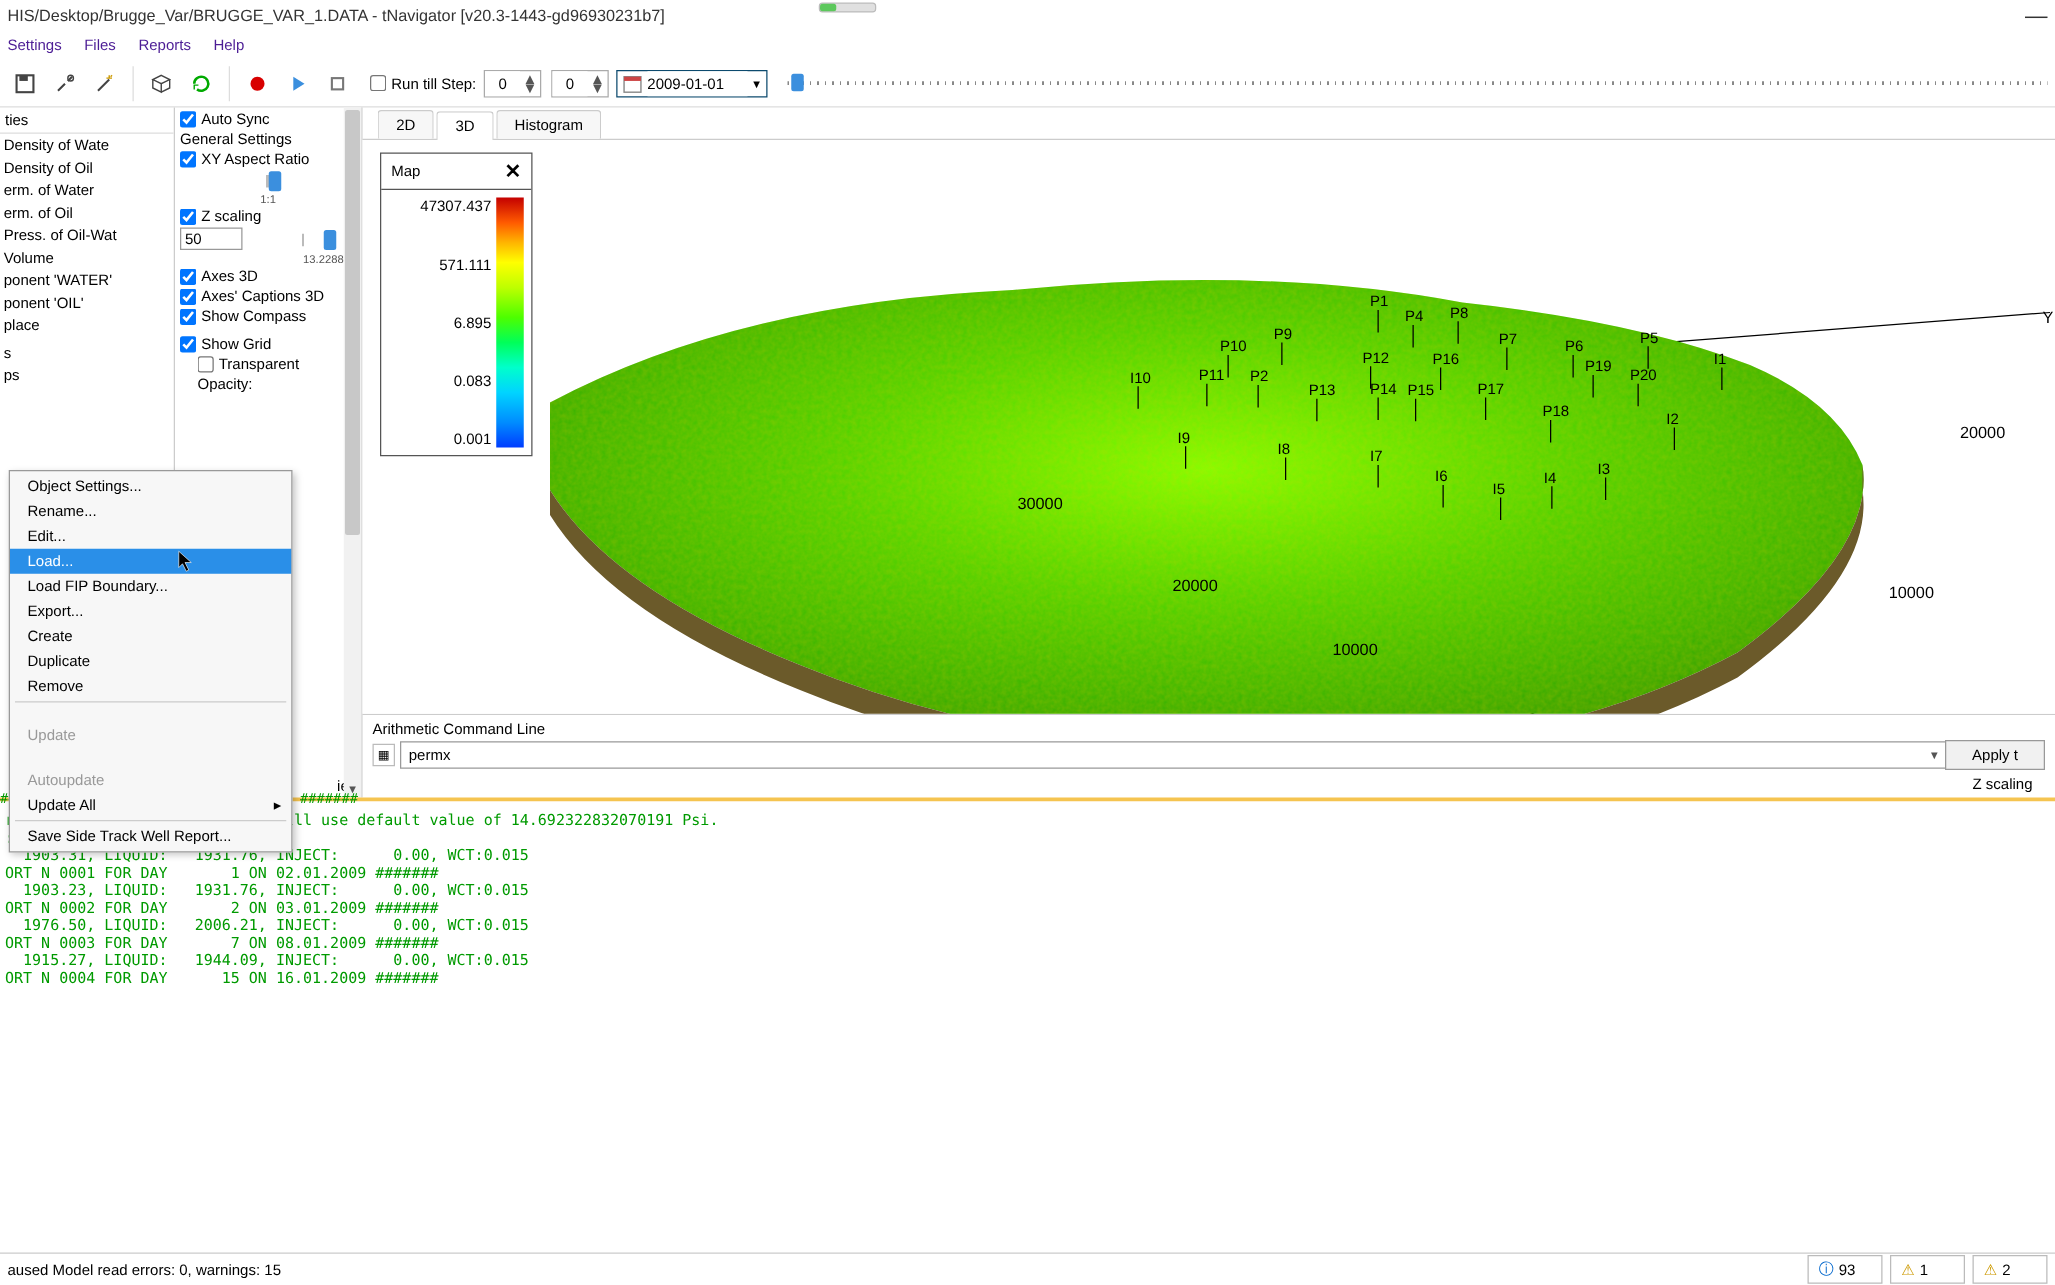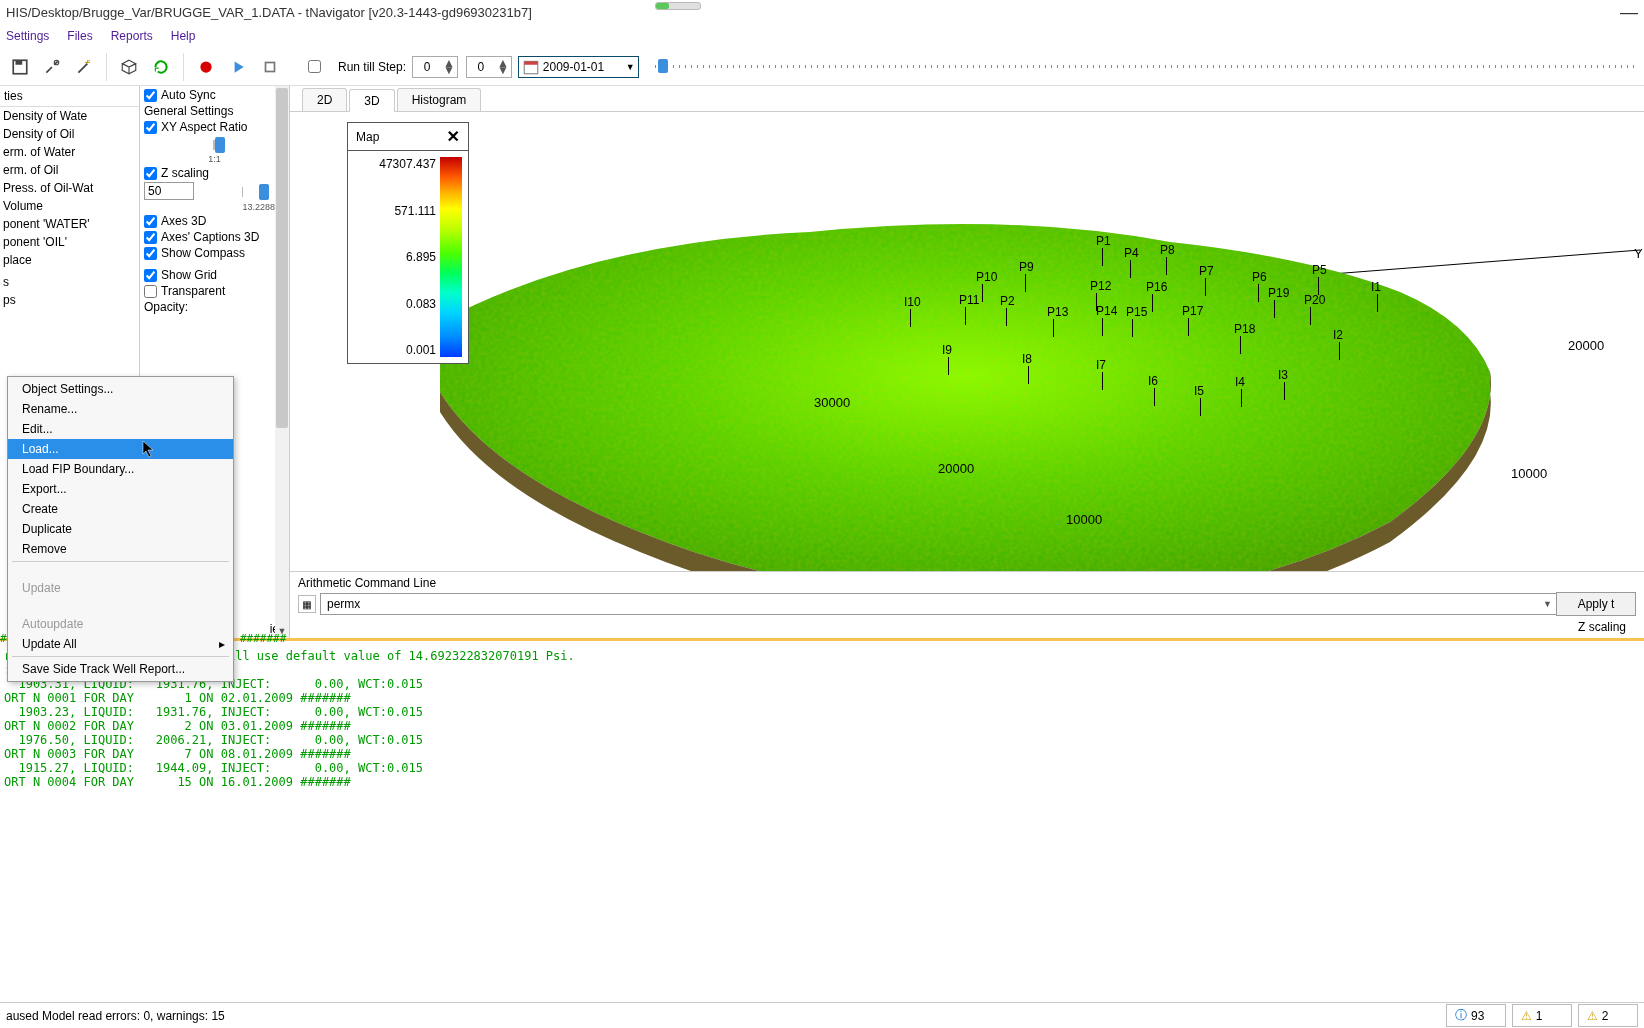--- a/index.html
+++ b/index.html
@@ -10,21 +10,21 @@
 .titlebar .minus { font-size: 18px; font-weight: 300; }
 .progress-small { width: 46px; height: 8px; background: #e0e0e0; border: 1px solid #bbb; border-radius: 3px; position: absolute; left: 655px; top: 2px; }
 .progress-small .fill { width: 30%; height: 100%; background: #5cc85c; border-radius: 2px; }
 
 .menubar { height: 24px; display: flex; align-items: center; gap: 18px; padding: 0 6px; color: #4c1d95; }
 .menubar span { cursor: default; }
 
 .toolbar { height: 38px; display: flex; align-items: center; gap: 4px; padding: 0 6px; border-bottom: 1px solid #ddd; }
 .toolbar .sep { width: 1px; height: 28px; background: #ddd; margin: 0 4px; }
 .tbtn { width: 28px; height: 28px; display: flex; align-items: center; justify-content: center; border: 1px solid transparent; border-radius: 2px; }
-.runchk { display: flex; align-items: center; gap: 17px; margin-left: 20px; }
+.runchk { display: flex; align-items: center; gap: 4px; margin-left: 8px; }
 .spinbox { display: flex; align-items: center; border: 1px solid #aaa; height: 22px; margin: 0 2px; }
 .spinbox input { width: 28px; border: none; text-align: center; height: 20px; }
 .spinbox .arr { display: flex; flex-direction: column; font-size: 7px; color: #555; padding: 0 2px; line-height: 7px; }
 .datebox { display: flex; align-items: center; border: 1px solid #0c4a6e; height: 22px; padding: 0 3px; gap: 3px; }
 .datebox input { width: 80px; border: none; height: 20px; }
 .timeline { flex: 1; height: 12px; margin-left: 12px; position: relative; }
 .timeline .track { position: absolute; top: 4px; left: 0; right: 0; height: 3px; background: repeating-linear-gradient(to right, #888 0 1px, transparent 1px 6px); }
 .timeline .handle { position: absolute; top: -2px; left: 3px; width: 10px; height: 14px; background: #3b8fde; border-radius: 2px; }
 
 .main { display: flex; height: 552px; }
@@ -34,41 +34,41 @@
 .proplist-hdr { padding: 3px 4px; border-bottom: 1px solid #ddd; font-weight: 400; }
 .proplist .itm { padding: 2px 3px; white-space: nowrap; overflow: hidden; }
 .settings { flex: 1; padding: 2px 4px; display: flex; flex-direction: column; gap: 2px; }
 .settings .sub { font-weight: 400; }
 .chk { display: flex; align-items: center; gap: 4px; }
 .chk input { width: 13px; height: 13px; }
 .slider { height: 10px; background: linear-gradient(to right, transparent 49%, #bbb 49% 51%, transparent 51%); position: relative; margin: 4px 4px 2px; }
 .slider .thumb { position: absolute; top: -3px; width: 10px; height: 16px; background: #3b8fde; border-radius: 2px; }
 .slider-label { font-size: 9px; text-align: center; color: #555; }
 .zinput { width: 50px; border: 1px solid #999; padding: 1px 3px; }
-.indent { margin-left: 0; }
+.indent { margin-left: 14px; }
 .scrollbar-v { position: absolute; right: 0; top: 0; bottom: 0; width: 14px; background: #f1f1f1; }
 .scrollbar-v .thumb { position: absolute; left: 1px; right: 1px; top: 2px; height: 340px; background: #c8c8c8; border-radius: 2px; }
 .scrollbar-v .arr { position: absolute; left: 0; right: 0; height: 14px; display: flex; align-items: center; justify-content: center; font-size: 9px; color: #555; }
 
 .context-menu { position: absolute; left: 7px; top: 376px; width: 227px; background: #f7f7f7; border: 1px solid #999; box-shadow: 2px 2px 6px rgba(0,0,0,0.25); z-index: 50; padding: 2px 0; }
 .context-menu .mitem { padding: 3px 14px; position: relative; }
 .context-menu .mitem.highlighted { background: #2a8fe8; color: #fff; }
 .context-menu .mitem.disabled { color: #999; margin-top: 16px; }
 .context-menu .msep { height: 1px; background: #ccc; margin: 2px 4px; }
 .context-menu .arrow::after { content: "▸"; position: absolute; right: 8px; }
 .cursor-highlight { position: absolute; left: 120px; top: 423px; width: 44px; height: 44px; border-radius: 50%; background: radial-gradient(circle, #ffee33 0%, #ffe600 50%, rgba(255,230,0,0) 70%); z-index: 49; pointer-events: none; }
 .cursor-arrow { position: absolute; left: 142px; top: 440px; z-index: 55; pointer-events: none; }
 
 .viewcol { flex: 1; display: flex; flex-direction: column; }
 .viewtabs { display: flex; height: 26px; border-bottom: 1px solid #ccc; align-items: flex-end; gap: 2px; padding-left: 12px; }
 .viewtabs .vtab { padding: 4px 14px; border: 1px solid #ccc; border-bottom: none; background: #f7f7f7; border-radius: 3px 3px 0 0; }
 .viewtabs .vtab.active { background: #fff; font-weight: 400; position: relative; top: 1px; }
 .viewport { flex: 1; position: relative; background: #fff; overflow: hidden; }
 
-.legend { position: absolute; left: 14px; top: 10px; width: 122px; border: 1px solid #555; background: #fff; z-index: 10; margin-left: 43px; }
+.legend { position: absolute; left: 14px; top: 10px; width: 122px; border: 1px solid #555; background: #fff; z-index: 10; }
 .legend-hdr { display: flex; justify-content: space-between; align-items: center; padding: 4px 8px; border-bottom: 1px solid #555; }
 .legend-hdr .x { font-size: 16px; font-weight: bold; cursor: pointer; }
 .legend-body { display: flex; padding: 6px; gap: 4px; }
 .legend-labels { display: flex; flex-direction: column; justify-content: space-between; height: 200px; text-align: right; flex: 1; }
 .legend-bar { width: 22px; height: 200px; background: linear-gradient(to bottom, #c40000 0%, #ff5a00 10%, #ffb400 18%, #ffff00 26%, #beff00 36%, #4dff00 48%, #00ff59 58%, #00ffcb 68%, #00d4ff 78%, #008cff 90%, #003cff 100%); }
 
 .canvas3d { position: absolute; inset: 0; }
 .well-label { position: absolute; font-size: 12px; color: #000; }
 .axis-label { position: absolute; font-size: 13px; color: #000; }
 

